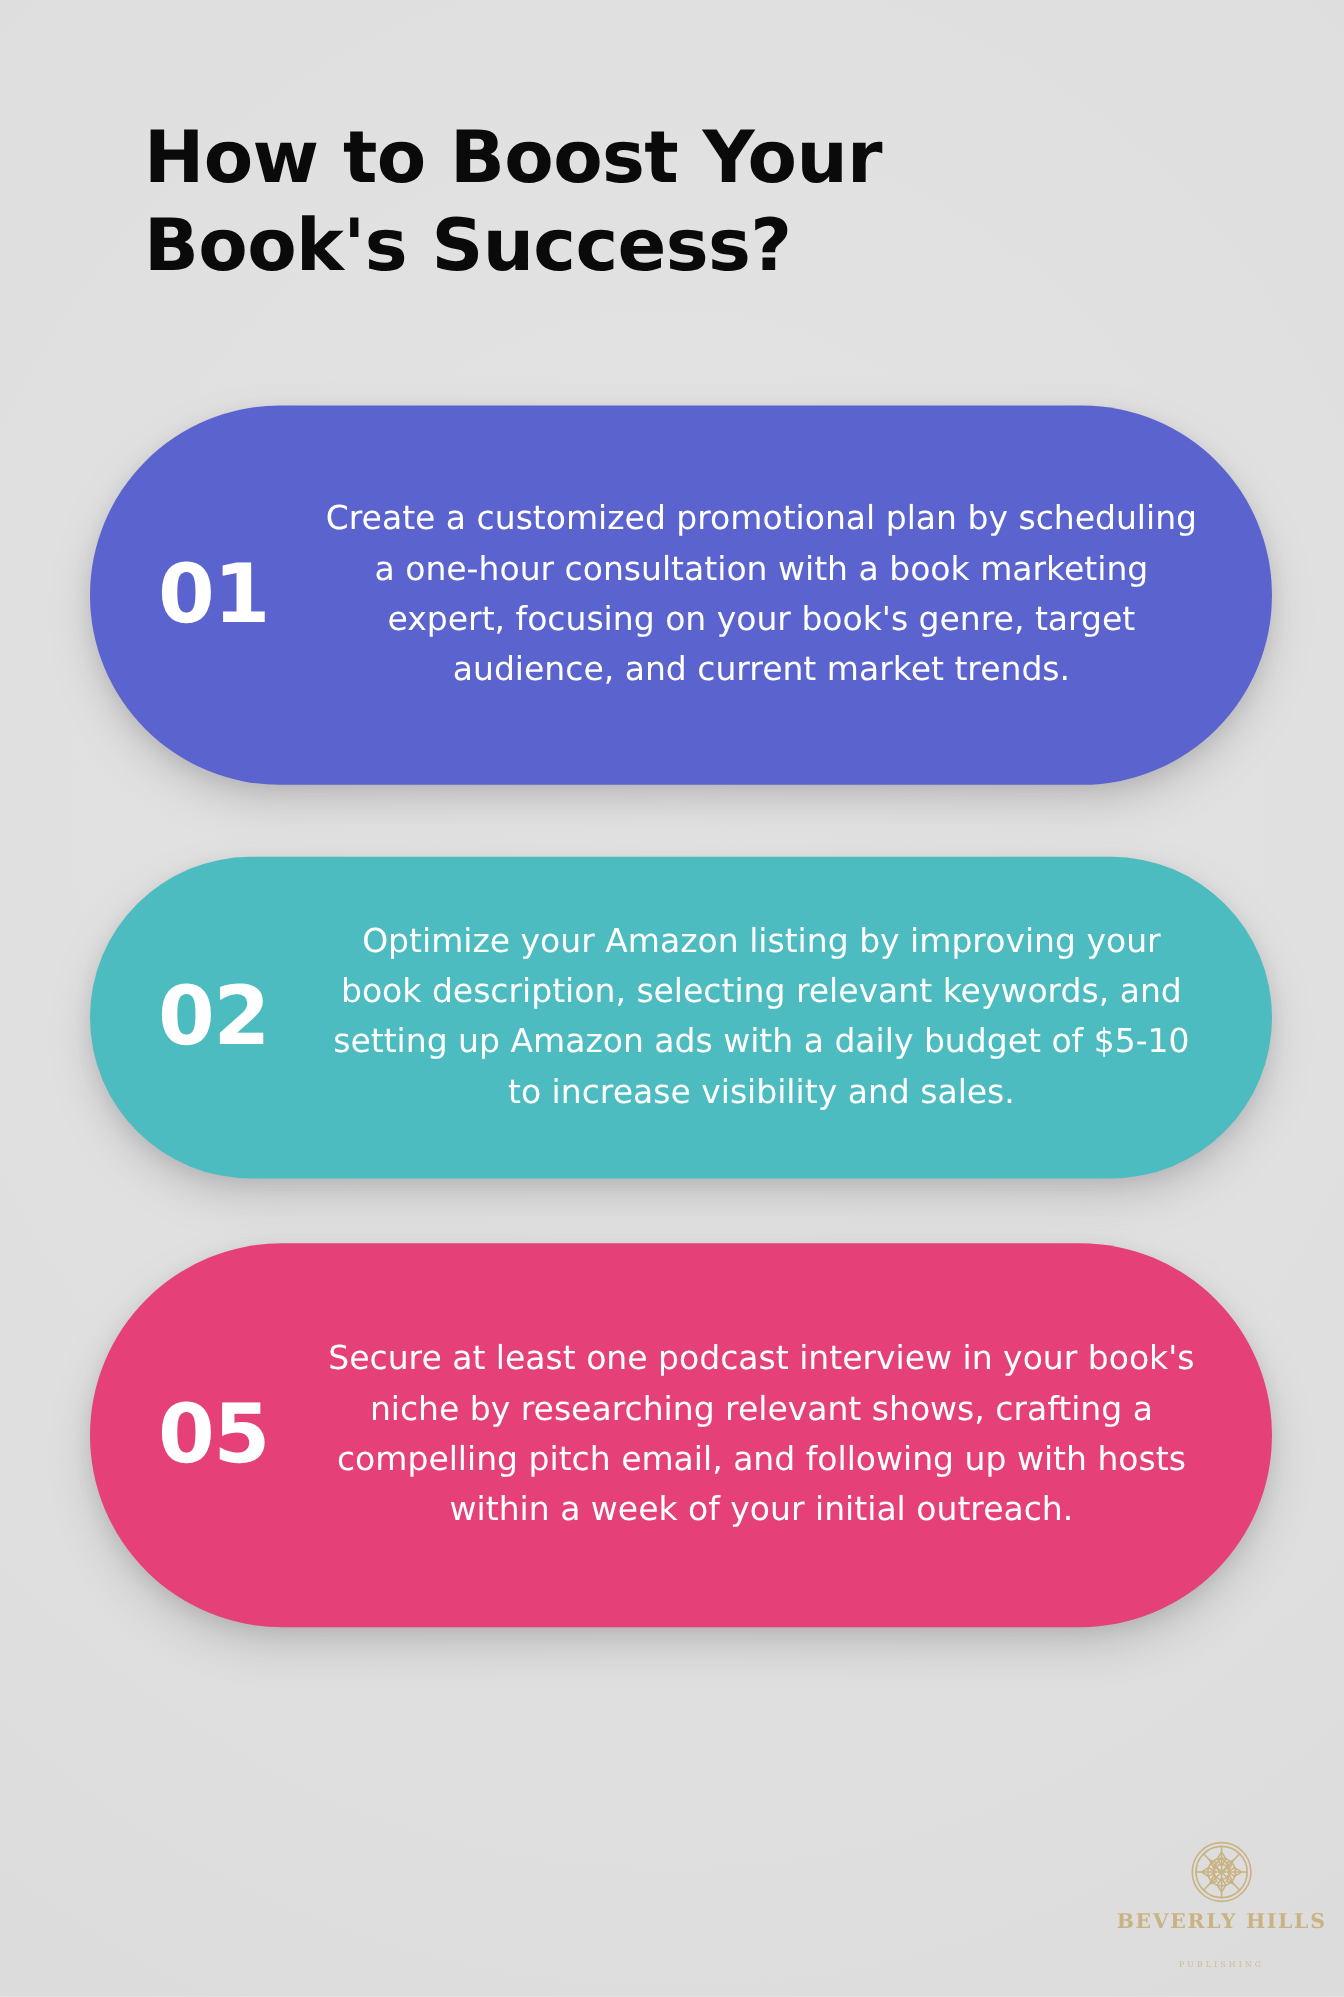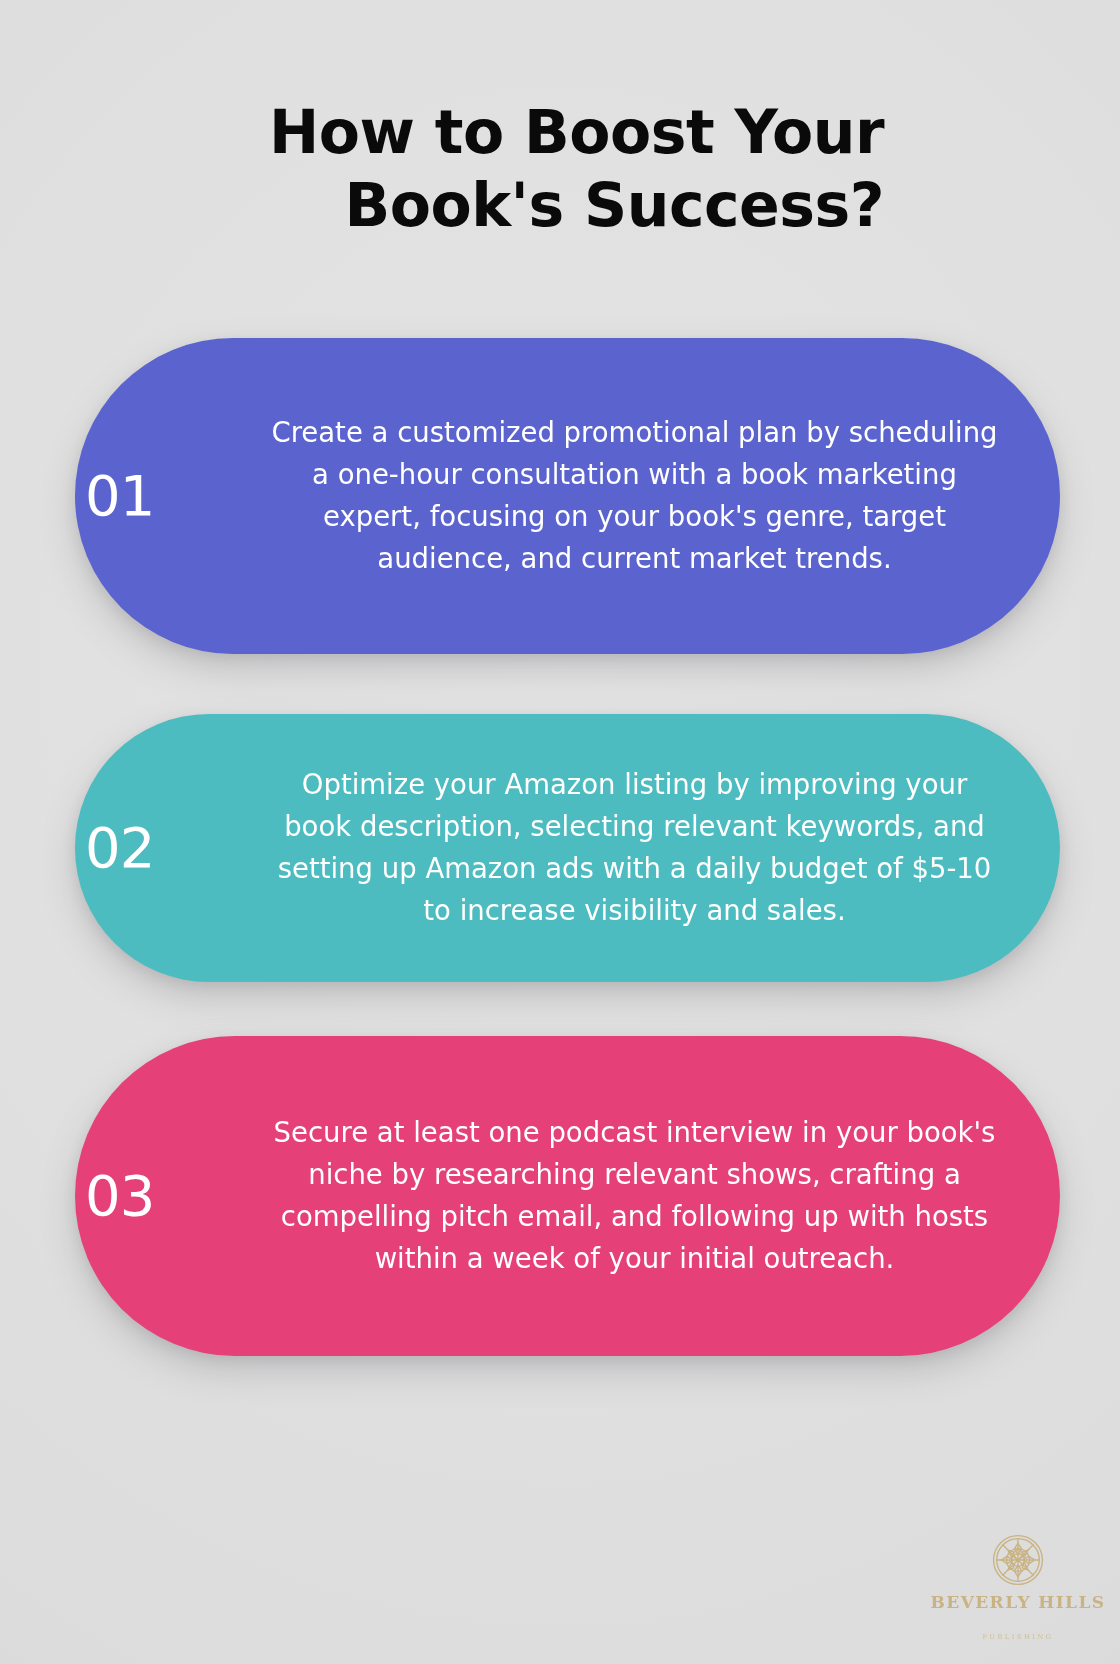--- a/index.html
+++ b/index.html
@@ -21,21 +21,21 @@
     width: 1120px;
     height: 1664px;
   }
 
   
   .title-wrap {
     position: absolute;
     left: 0;
     top: 96px;
     width: 1004px;
-    text-align: right;
+    text-align: left;
     padding: 0 120px;
   }
   .title {
     font-family: "DejaVu Sans", sans-serif;
     font-size: 60px;
     line-height: 1.22;
     font-weight: 700;
     color: #0a0a0a;
     letter-spacing: -0.5px;
   }
@@ -49,22 +49,23 @@
     align-items: center;
     border-radius: 999px;
     box-shadow: 0 16px 34px rgba(120,120,125,0.30),
                 0 4px 12px rgba(120,120,125,0.18);
     color: #ffffff;
   }
 
   .card-num {
     flex: 0 0 auto;
     width: 196px;
-    font-size: 56px;
-    font-weight: 400;
+    text-align: center;
+    font-size: 68px;
+    font-weight: 700;
     line-height: 1;
     color: #ffffff;
     letter-spacing: -1px;
     padding-left: 10px;
   }
 
   .card-text {
     flex: 1 1 auto;
     font-size: 27.5px;
     line-height: 1.52;
@@ -134,21 +135,21 @@
     <div class="card-num">01</div>
     <div class="card-text">Create a customized promotional plan by scheduling a one-hour consultation with a book marketing expert, focusing on your book's genre, target audience, and current market trends.</div>
   </div>
 
   <div class="card" id="card-2">
     <div class="card-num">02</div>
     <div class="card-text">Optimize your Amazon listing by improving your book description, selecting relevant keywords, and setting up Amazon ads with a daily budget of $5-10 to increase visibility and sales.</div>
   </div>
 
   <div class="card" id="card-3">
-    <div class="card-num">03</div>
+    <div class="card-num">05</div>
     <div class="card-text">Secure at least one podcast interview in your book's niche by researching relevant shows, crafting a compelling pitch email, and following up with hosts within a week of your initial outreach.</div>
   </div>
 
   <div class="logo">
     <svg class="logo-emblem" viewBox="0 0 100 100">
       <g fill="none" stroke="#c9b383" stroke-width="2.6">
         <circle cx="50" cy="50" r="47"></circle>
         <circle cx="50" cy="50" r="41"></circle>
         <circle cx="50" cy="50" r="22"></circle>
         <circle cx="50" cy="50" r="12"></circle>

